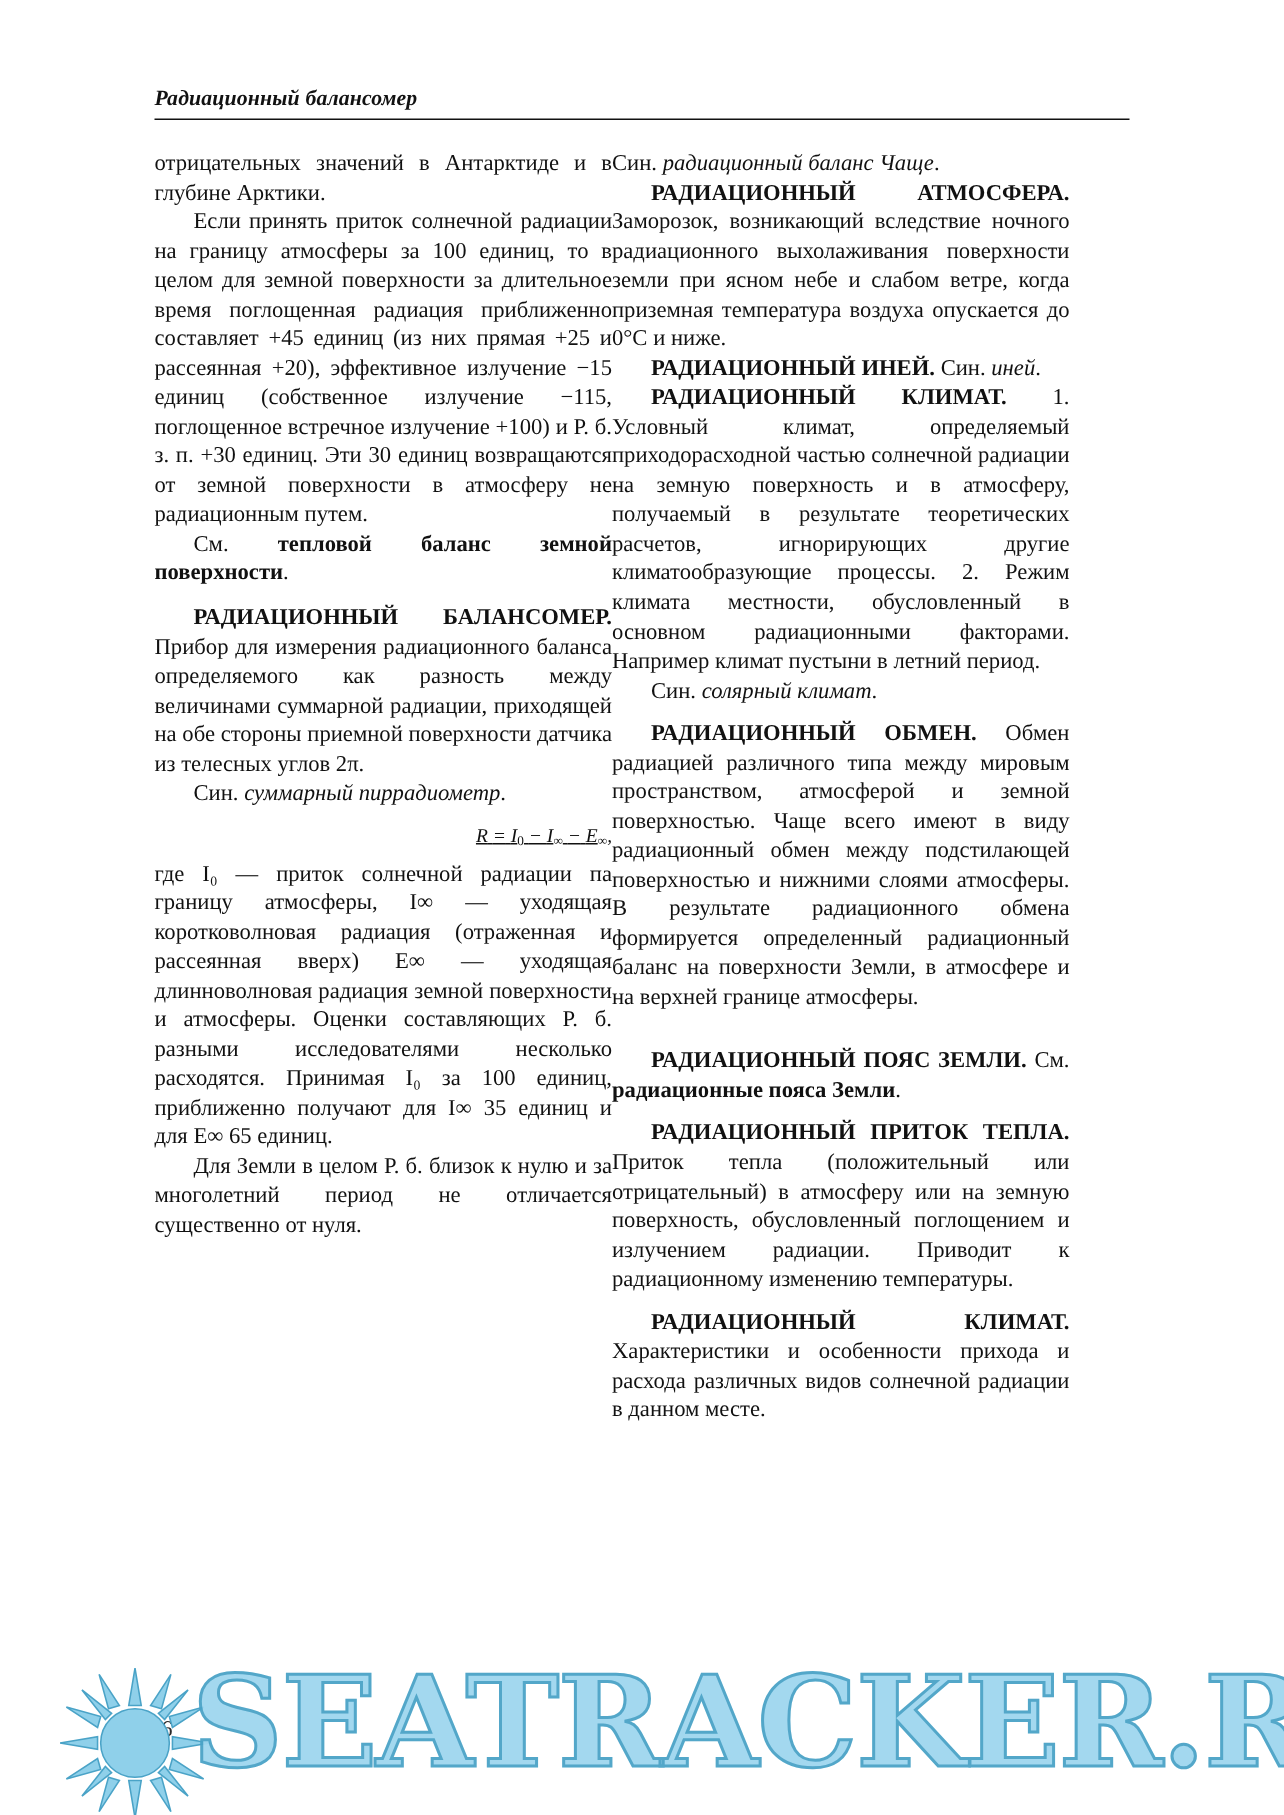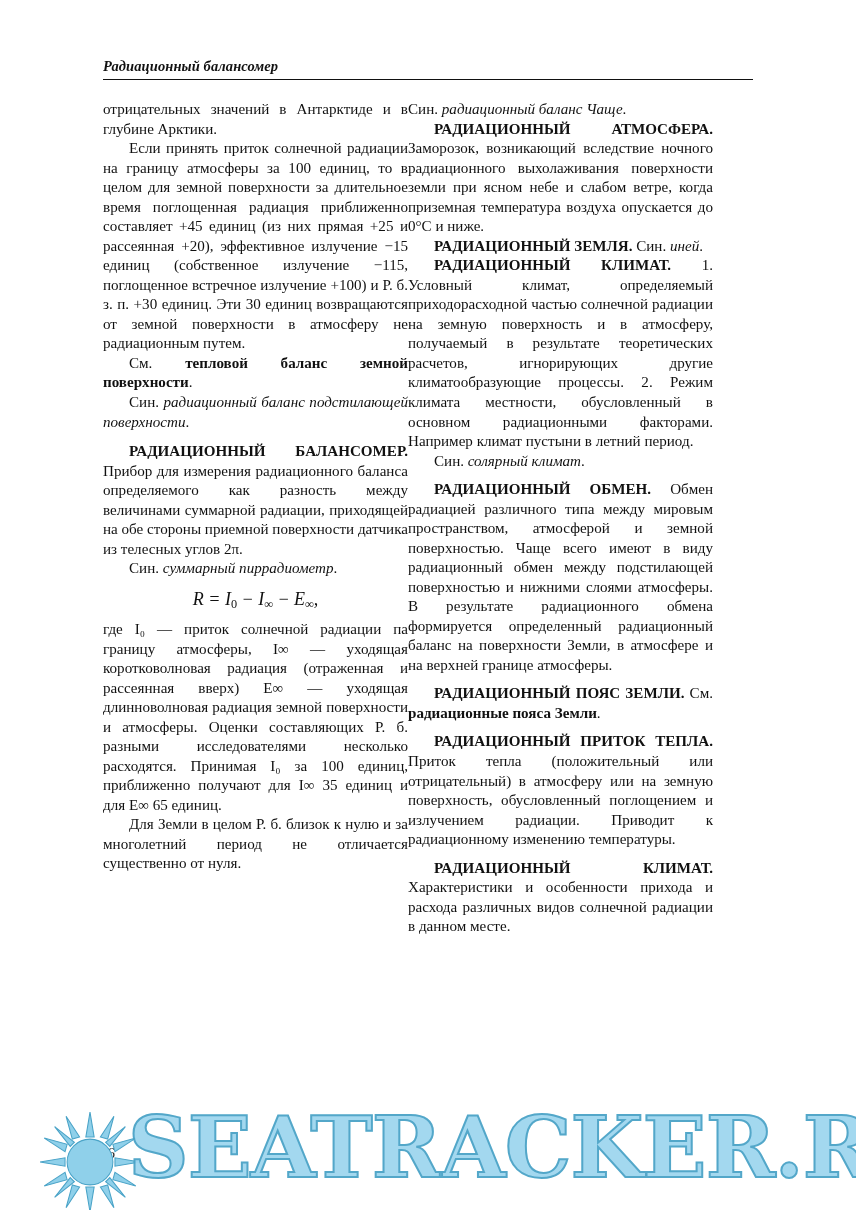--- a/index.html
+++ b/index.html
@@ -63,25 +63,26 @@
   p.noindent {
     text-indent: 0;
   }
   .term {
     font-weight: bold;
   }
   .ital {
     font-style: italic;
   }
   .formula {
-    text-align: center;
+    text-align: right;
     font-style: italic;
-    font-size: 18px;
+    font-size: 13px;
     margin: 9px 0 7px 0;
     text-indent: 0;
+    text-decoration: underline;
   }
   sub {
     font-size: 0.68em;
     vertical-align: -0.28em;
     font-style: normal;
   }
   
   .watermark {
     position: absolute;
     left: 0;
@@ -132,21 +133,20 @@
   <div class="columns">
 
     <div class="col">
 
       <p class="noindent">отрицательных значений в Антарктиде и в глубине Арктики.</p>
 
       <p class="indent">Если принять приток солнечной радиации на границу атмосферы за 100 единиц, то в целом для земной поверхности за длительное время поглощенная радиация приближенно составляет +45 единиц (из них прямая +25 и рассеянная +20), эффективное излучение −15 единиц (собственное излучение −115, поглощенное встречное излучение +100) и Р. б. з. п. +30 единиц. Эти 30 единиц возвращаются от земной поверхности в атмосферу не радиационным путем.</p>
 
       <p class="indent"><span>См. </span><span class="term">тепловой баланс земной поверхности</span><span>.</span></p>
 
-      <p class="indent"><span>Син. </span><span class="ital">радиационный баланс подстилающей поверхности</span><span>.</span></p>
 
       <p class="indent" style="margin-top:10px"><span class="term">РАДИАЦИОННЫЙ   БАЛАНСОМЕР.</span><span> Прибор для измерения радиационного баланса определяемого как разность между величинами суммарной радиации, приходящей на обе стороны приемной поверхности датчика из телесных углов 2π.</span></p>
 
       <p class="indent"><span>Син. </span><span class="ital">суммарный пиррадиометр</span><span>.</span></p>
 
 
       <p class="formula">
         <span>R</span>
         <span>=</span>
         <span>I</span><sub>0</sub>
@@ -162,29 +162,29 @@
 
     </div>
 
     <div class="col">
 
       <p class="noindent"><span>Син. </span><span class="ital">радиационный баланс Чаще</span><span>.</span></p>
 
       <p class="indent"><span class="term">РАДИАЦИОННЫЙ   АТМОСФЕРА.</span><span> Заморозок, возникающий вследствие ночного радиационного выхолаживания поверхности земли при ясном небе и слабом ветре, когда приземная температура воздуха опускается до 0°С и ниже.</span></p>
 
 
-      <p class="indent"><span class="term">РАДИАЦИОННЫЙ ЗЕМЛЯ.</span><span> Син. </span><span class="ital">иней</span><span>.</span></p>
+      <p class="indent"><span class="term">РАДИАЦИОННЫЙ ИНЕЙ.</span><span> Син. </span><span class="ital">иней</span><span>.</span></p>
 
       <p class="indent"><span class="term">РАДИАЦИОННЫЙ   КЛИМАТ.</span><span> 1. Условный климат, определяемый приходорасходной частью солнечной радиации на земную поверхность и в атмосферу, получаемый в результате теоретических расчетов, игнорирующих другие климатообразующие процессы. 2. Режим климата местности, обусловленный в основном радиационными факторами. Например климат пустыни в летний период.</span></p>
 
       <p class="indent"><span>Син. </span><span class="ital">солярный климат</span><span>.</span></p>
 
       <p class="indent" style="margin-top:9px"><span class="term">РАДИАЦИОННЫЙ ОБМЕН.</span><span> Обмен радиацией различного типа между мировым пространством, атмосферой и земной поверхностью. Чаще всего имеют в виду радиационный обмен между подстилающей поверхностью и нижними слоями атмосферы. В результате радиационного обмена формируется определенный радиационный баланс на поверхности Земли, в атмосфере и на верхней границе атмосферы.</span></p>
 
-      <p class="indent" style="margin-top:9px"><span class="term">РАДИАЦИОННЫЙ ПОЯС ЗЕМЛИ.</span><span> См. </span><span class="term">радиационные пояса Земли</span><span>.</span></p>
+      <p class="indent" style="margin-top:23px"><span class="term">РАДИАЦИОННЫЙ ПОЯС ЗЕМЛИ.</span><span> См. </span><span class="term">радиационные пояса Земли</span><span>.</span></p>
 
       <p class="indent" style="margin-top:9px"><span class="term">РАДИАЦИОННЫЙ ПРИТОК ТЕПЛА.</span><span> Приток тепла (положительный или отрицательный) в атмосферу или на земную поверхность, обусловленный поглощением и излучением радиации. Приводит к радиационному изменению температуры.</span></p>
 
       <p class="indent" style="margin-top:9px"><span class="term">РАДИАЦИОННЫЙ КЛИМАТ.</span><span> Характеристики и особенности прихода и расхода различных видов солнечной радиации в данном месте.</span></p>
 
     </div>
   </div>
 
   <div class="page-number">16</div>
 

